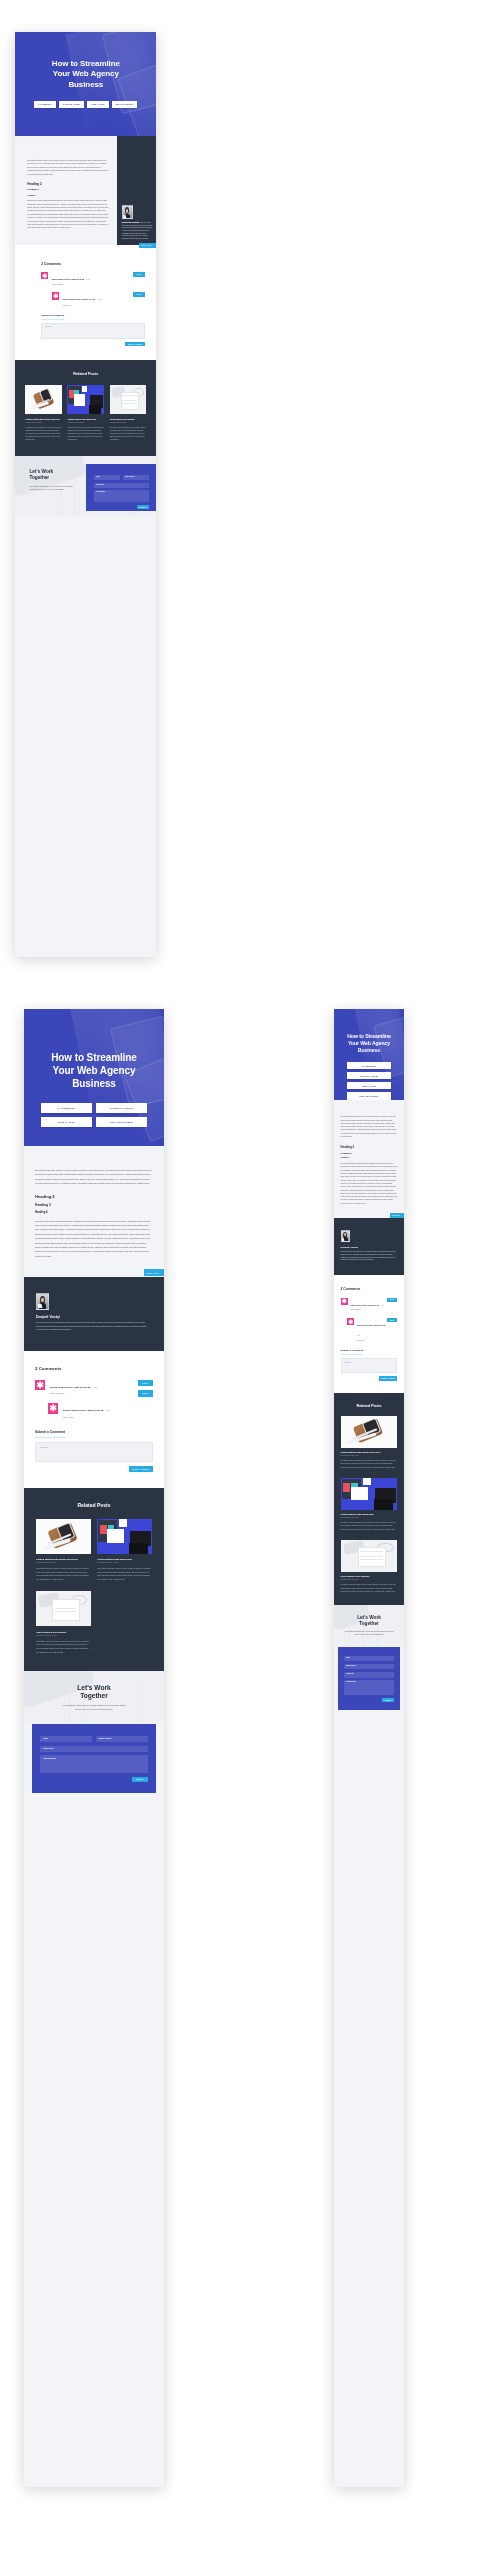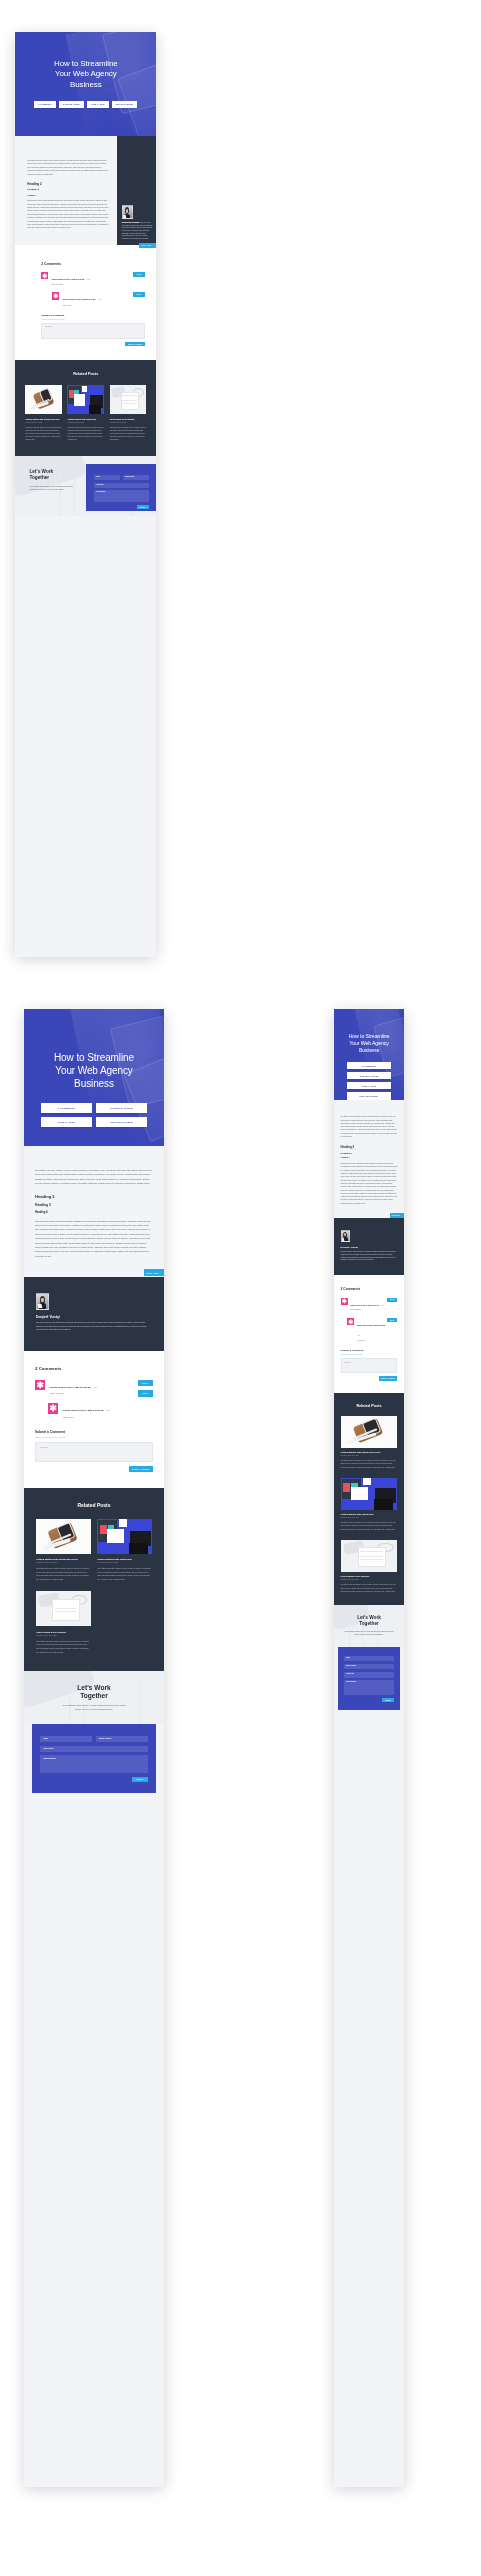--- a/index.html
+++ b/index.html
@@ -22,21 +22,21 @@
     background:
       linear-gradient(140deg, rgba(255,255,255,.10) 0%, rgba(255,255,255,0) 55%),
       radial-gradient(ellipse at 70% 35%, rgba(255,255,255,.09), rgba(255,255,255,0) 62%);
     transform: rotate(-12deg);
   }
   .hero .tabshape{
     position:absolute; border:0.5px solid rgba(255,255,255,.13);
     background: rgba(255,255,255,.05); border-radius:3.3px;
   }
   .hero-inner{ position:relative; z-index:3; text-align:center; }
-  .hero-title{ color:#fff; font-weight:400; letter-spacing:-0.1px; }
+  .hero-title{ color:#fff; font-weight:700; letter-spacing:-0.1px; }
   .meta-grid{ display:flex; flex-wrap:wrap; justify-content:center; }
   .meta-chip{
     background:#fff; color:#2f3b8c; text-align:center; font-weight:700;
     letter-spacing:.14em; white-space:nowrap; box-shadow:0 0.5px 1.1px rgba(0,0,0,.10);
   }
 
   
   .article { background:#f2f4f7; }
   .article p { color:#54585e; text-align:left; }
   .article h2,.article h3,.article h4{ color:#1f2430; font-weight:700; }

